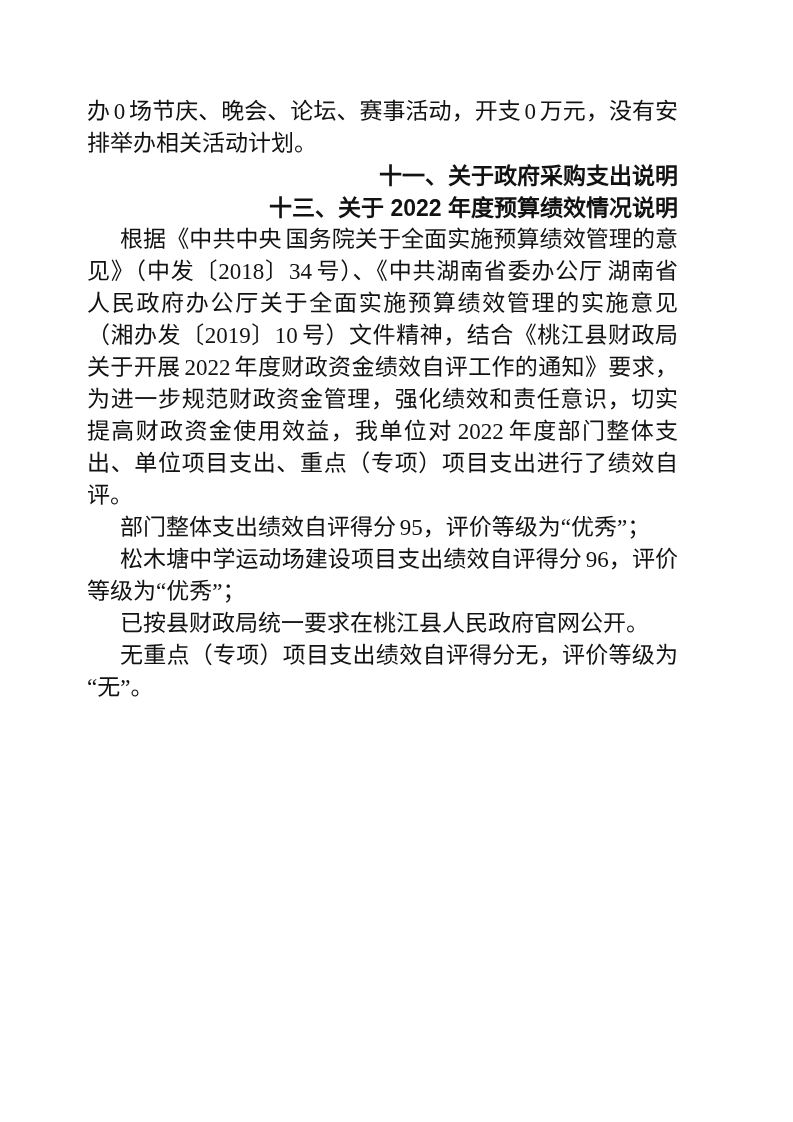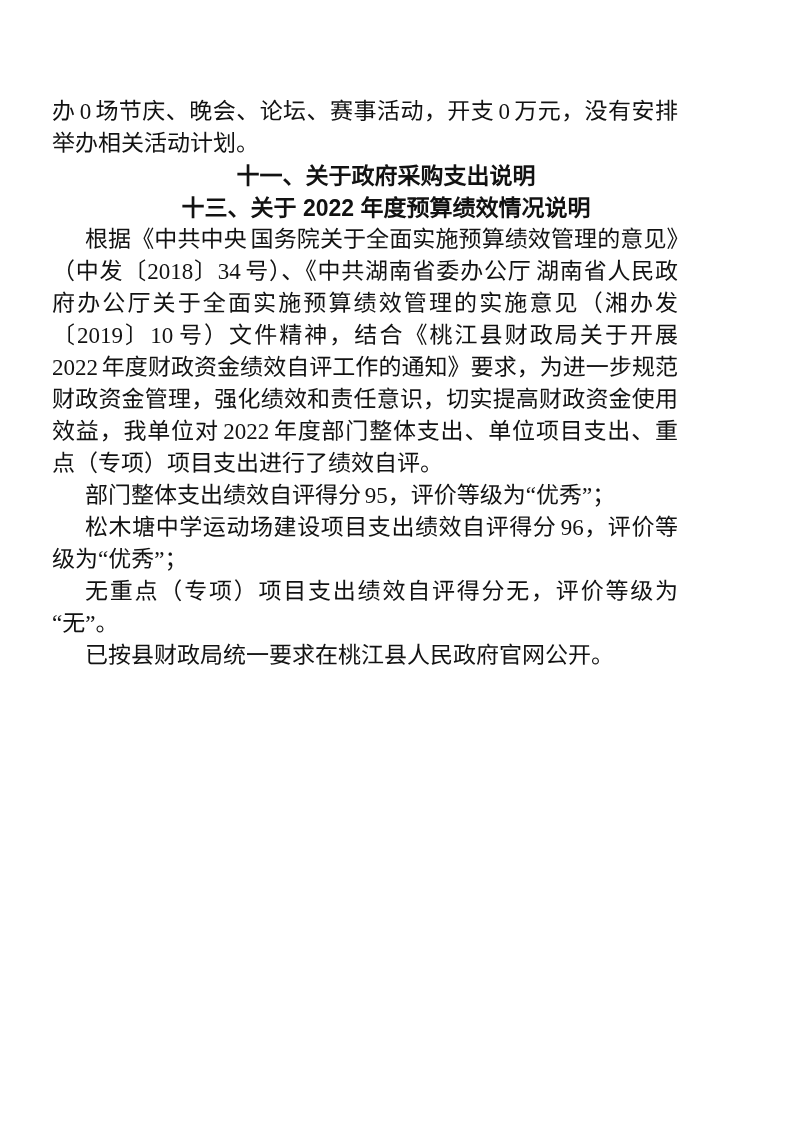--- a/index.html
+++ b/index.html
@@ -6,21 +6,21 @@
     margin: 0;
     padding: 0;
     background: #ffffff;
   }
   .page {
     position: relative;
     width: 736px;
     height: 1122px;
     background: #ffffff;
     box-sizing: border-box;
-    padding: 96px 58px 0 52px;
+    padding: 96px 58px 0 87px;
     overflow: hidden;
   }
   .doc p {
     margin: 0;
     font-family: "Liberation Serif", "DejaVu Serif", serif;
     font-size: 23px;
     line-height: 32px;
     color: #121212;
     text-align: justify;
     text-justify: inter-ideograph;
@@ -29,21 +29,21 @@
   .doc p.para {
     text-indent: 33px;
   }
   .doc p.cont {
     text-indent: 0;
   }
   .doc p.heading {
     font-family: "Liberation Sans", "DejaVu Sans", sans-serif;
     font-weight: 700;
     text-indent: 42px;
-    text-align: center;
+    text-align: right;
     word-spacing: normal;
   }
 </style>
 </head>
 <body>
 
 <div class="page">
   <div class="doc">
 
     <p class="cont">办 0 场节庆、晚会、论坛、赛事活动，开支 0 万元，没有安排举办相关活动计划。</p>
@@ -54,18 +54,18 @@
 
 
     <p class="heading">十三、关于 2022 年度预算绩效情况说明</p>
 
     <p class="para">根据《中共中央 国务院关于全面实施预算绩效管理的意见》（中发〔2018〕34 号）、《中共湖南省委办公厅 湖南省人民政府办公厅关于全面实施预算绩效管理的实施意见（湘办发〔2019〕10 号）文件精神，结合《桃江县财政局关于开展 2022 年度财政资金绩效自评工作的通知》要求，为进一步规范财政资金管理，强化绩效和责任意识，切实提高财政资金使用效益，我单位对 2022 年度部门整体支出、单位项目支出、重点（专项）项目支出进行了绩效自评。</p>
 
     <p class="para">部门整体支出绩效自评得分 95，评价等级为“优秀”；</p>
 
     <p class="para">松木塘中学运动场建设项目支出绩效自评得分 96，评价等级为“优秀”；</p>
 
+    <p class="para">已按县财政局统一要求在桃江县人民政府官网公开。</p>
+
     <p class="para">无重点（专项）项目支出绩效自评得分无，评价等级为“无”。</p>
-
-    <p class="para">已按县财政局统一要求在桃江县人民政府官网公开。</p>
 
   </div>
 </div>
 
 </body></html>

